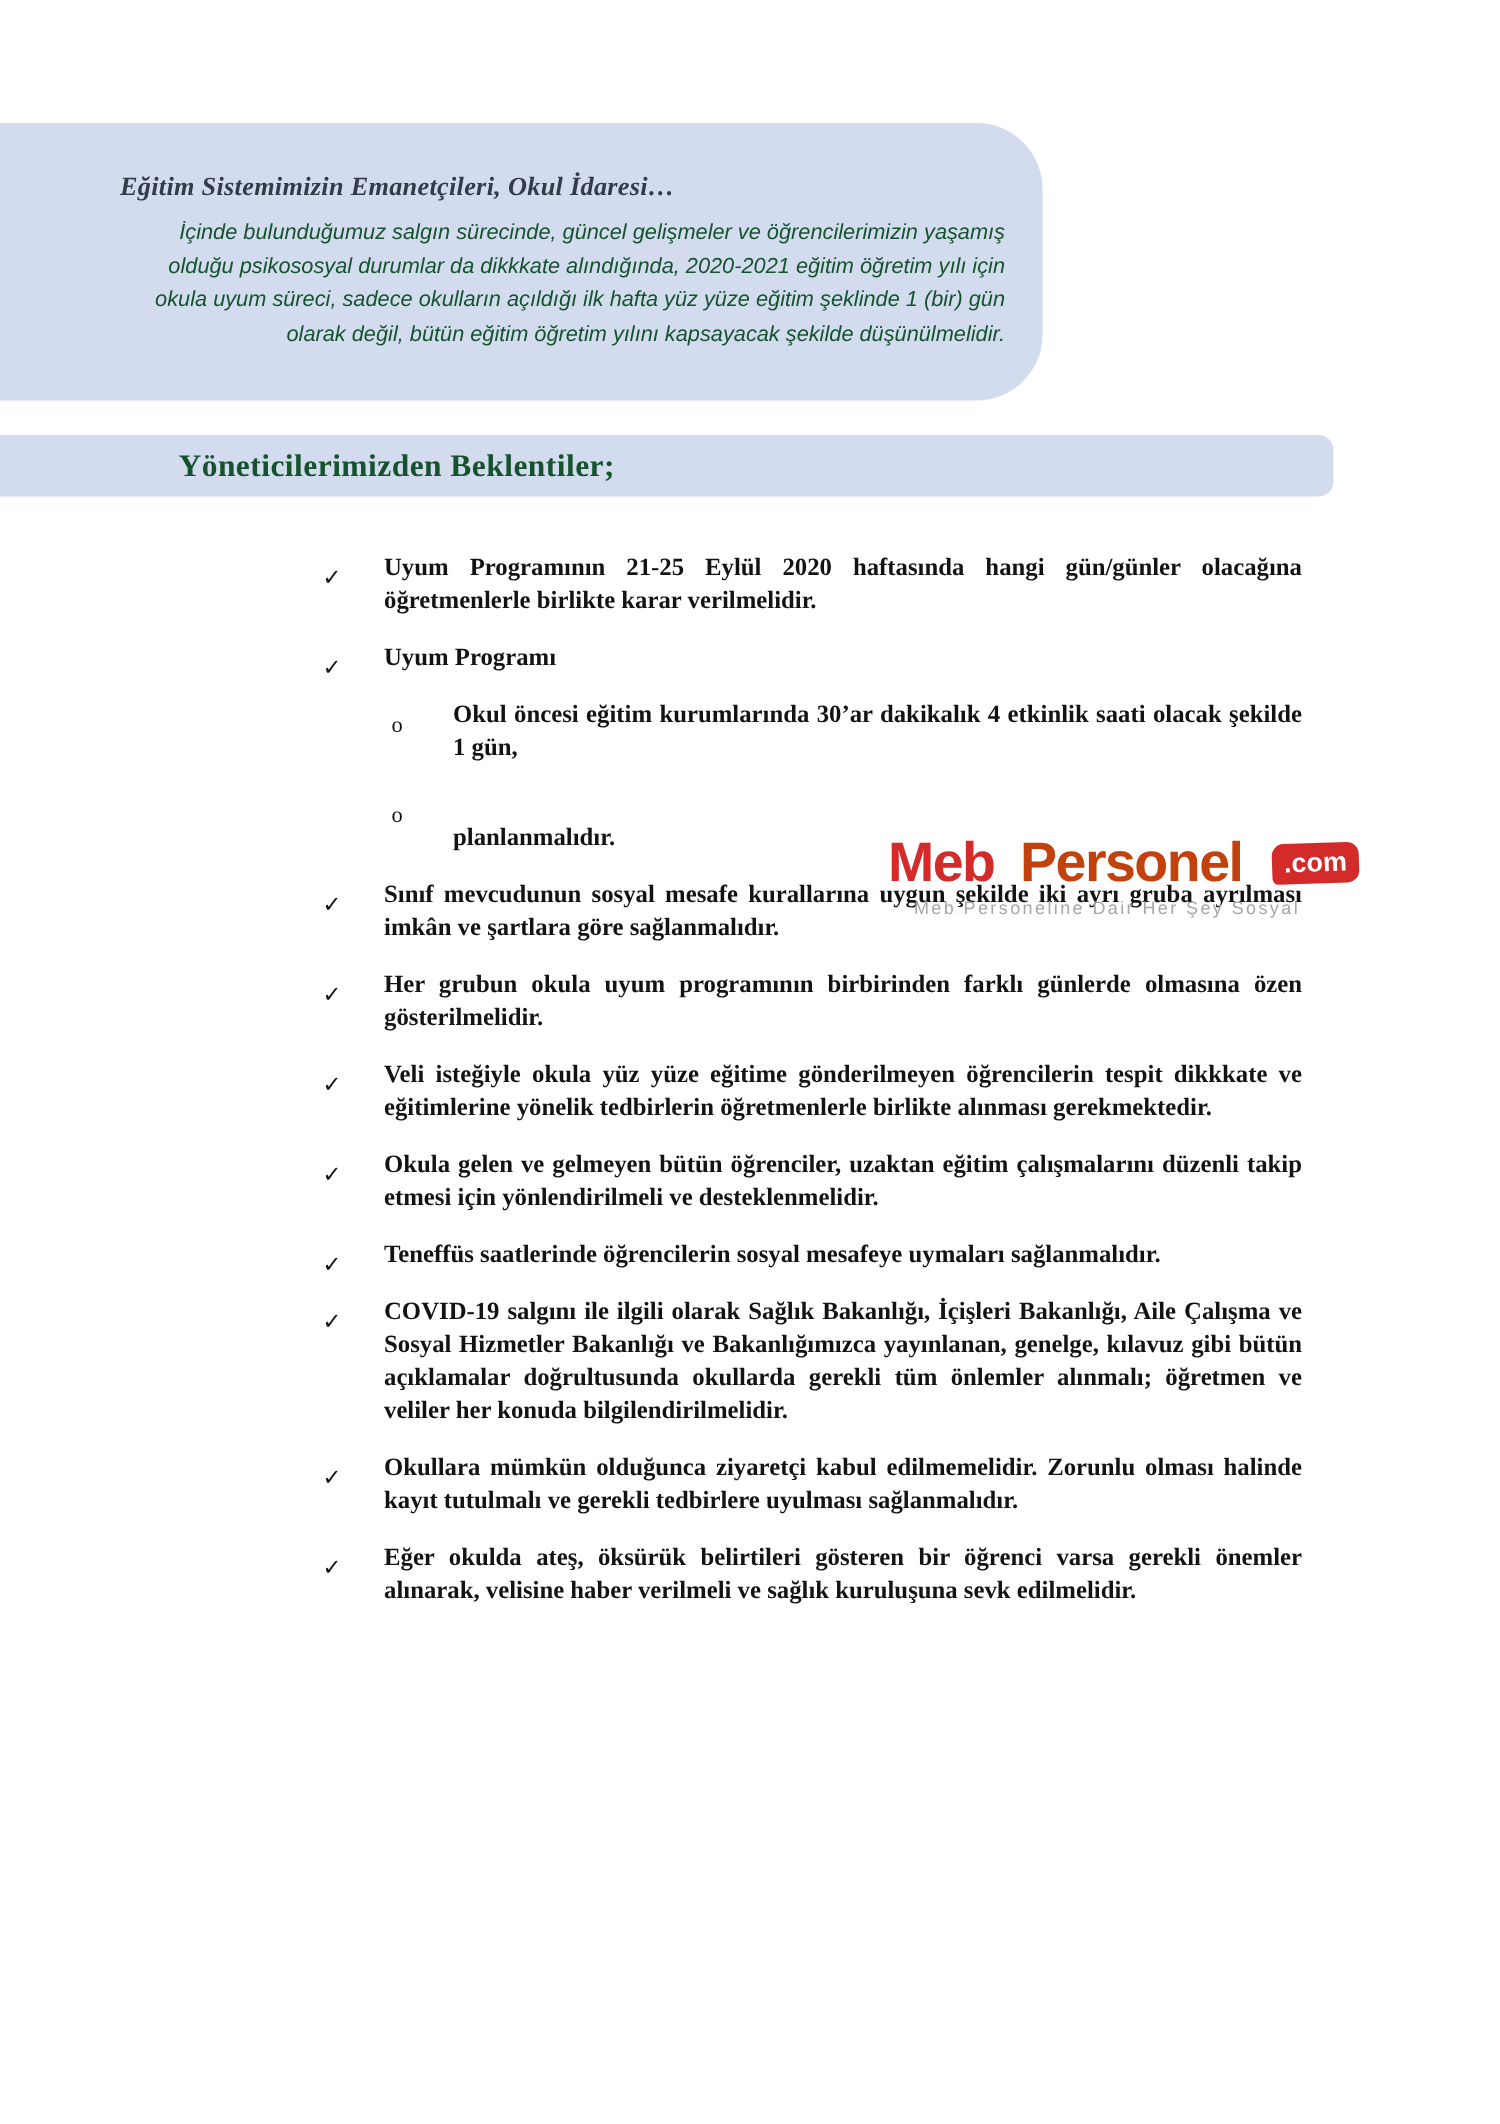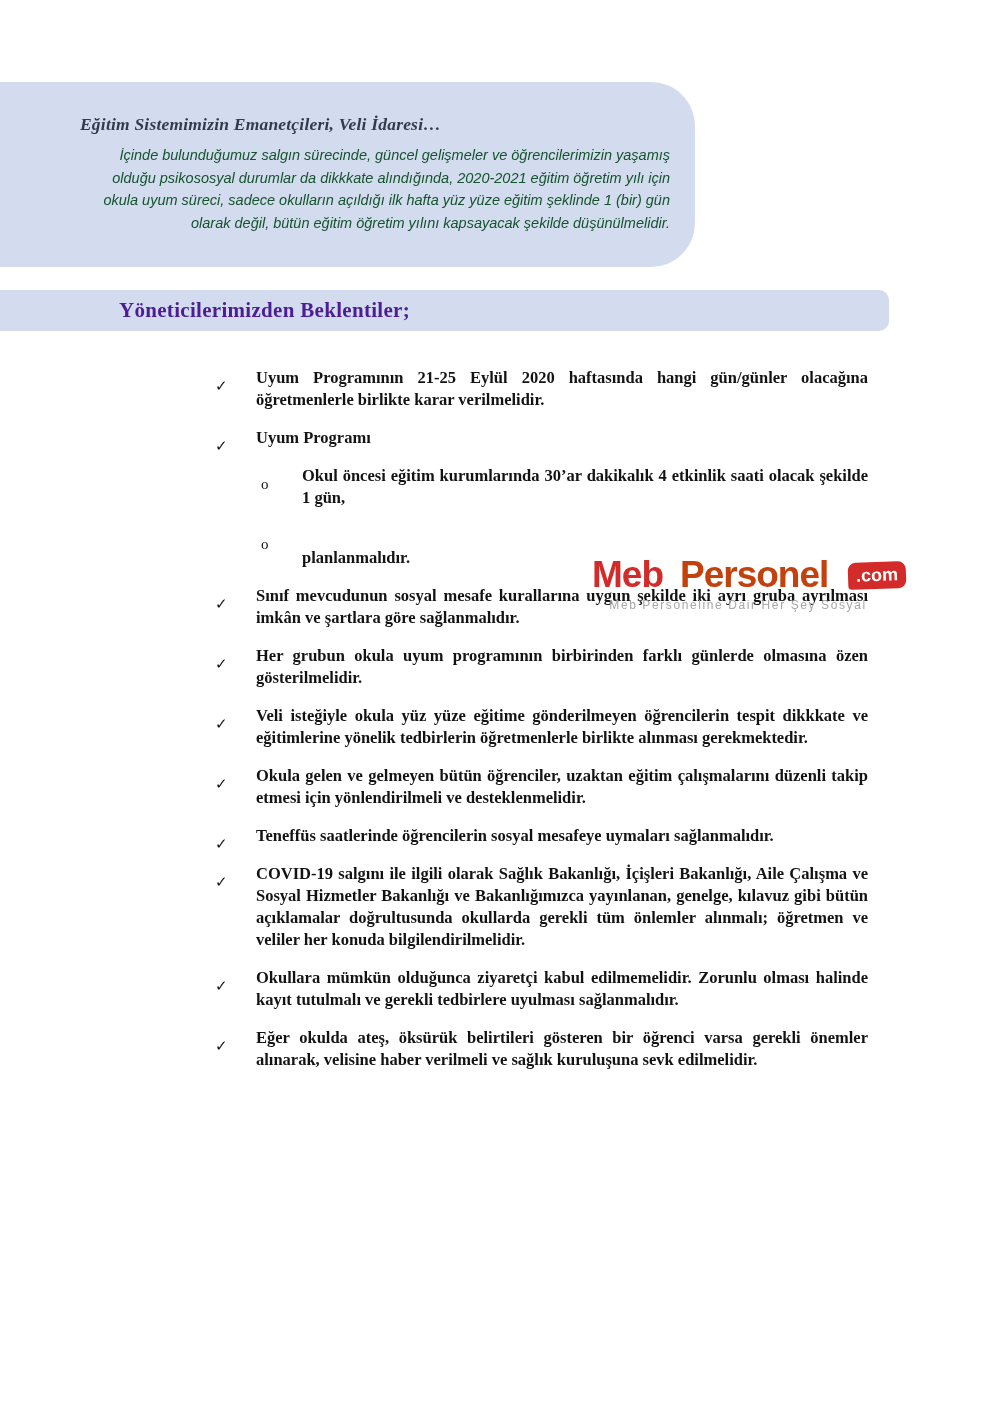--- a/index.html
+++ b/index.html
@@ -25,21 +25,21 @@
   }
 
   
   .heading-band {
     position:absolute; left:0; top:290px; width:889px; height:41px;
     background:#d3dcee; border-radius:0 10px 10px 0;
   }
   .heading-text {
     margin:0; padding-left:119px;
     font-family:"Liberation Serif", serif; font-weight:bold;
-    font-size:21px; line-height:41px; color:#4c1d95; letter-spacing:0.3px;
+    font-size:21px; line-height:41px; color:#14532d; letter-spacing:0.3px;
     white-space:nowrap;
   }
 
   
   .list {
     position:absolute; left:215px; top:351px; width:669px;
     font-size:16.5px; color:#131313;
   }
   .li { position:relative; padding-left:25px; }
   .li p { margin:16px; text-align:justify; line-height:22px;font-weight:bold; }
@@ -68,21 +68,21 @@
     font-family:"Liberation Sans", sans-serif; font-size:12px;
     color:#a7a7a7; letter-spacing:1.6px; white-space:nowrap;
   }
 </style>
 </head>
 <body>
 
 <div class="page">
 
   <div class="intro-box">
-    <div class="intro-title">Eğitim Sistemimizin Emanetçileri, Veli İdaresi…</div>
+    <div class="intro-title">Eğitim Sistemimizin Emanetçileri, Okul İdaresi…</div>
     <div class="intro-body">İçinde bulunduğumuz salgın sürecinde, güncel gelişmeler ve öğrencilerimizin yaşamış olduğu psikososyal durumlar da dikkkate alındığında, 2020-2021 eğitim öğretim yılı için okula uyum süreci, sadece okulların açıldığı ilk hafta yüz yüze eğitim şeklinde 1 (bir) gün olarak değil, bütün eğitim öğretim yılını kapsayacak şekilde düşünülmelidir.</div>
   </div>
 
   <div class="heading-band">
     <h2 class="heading-text">Yöneticilerimizden Beklentiler;</h2>
   </div>
 
   <div class="list">
 
     <div class="li">

